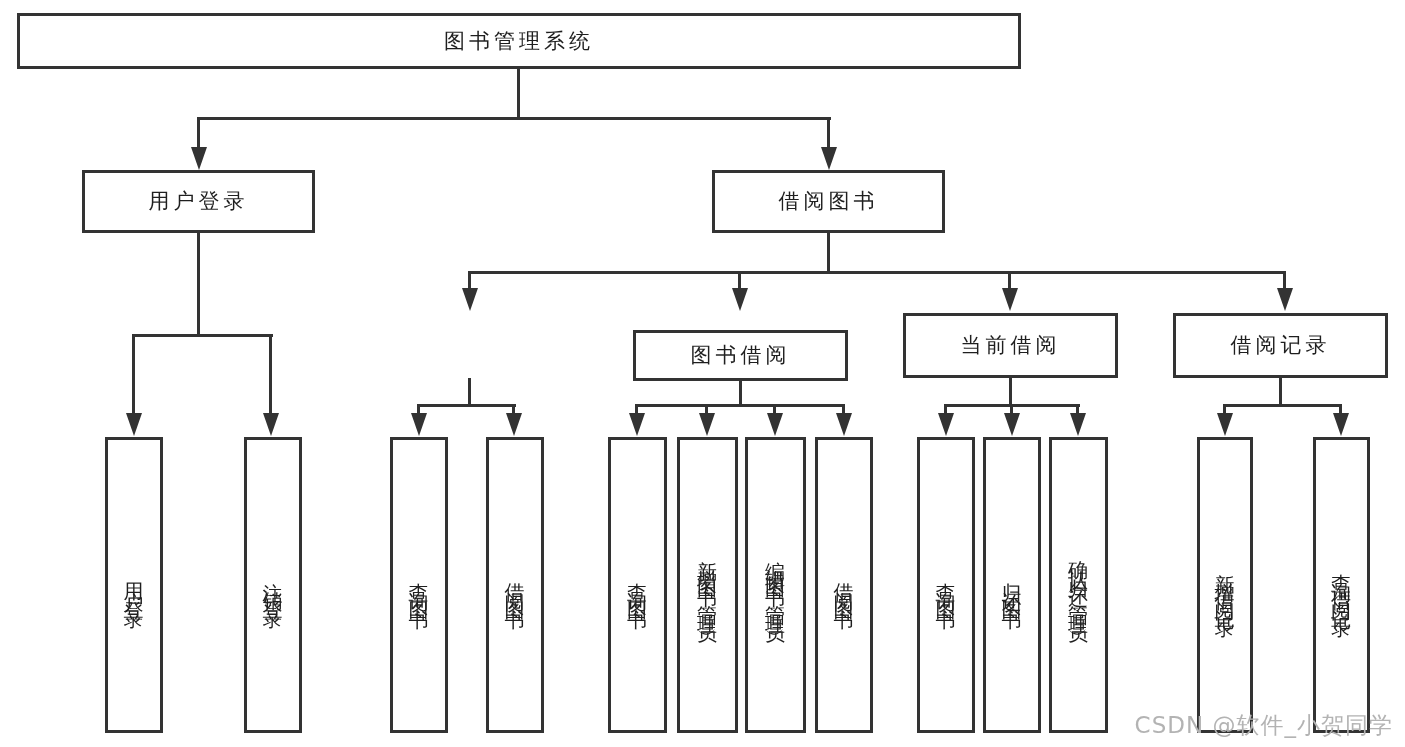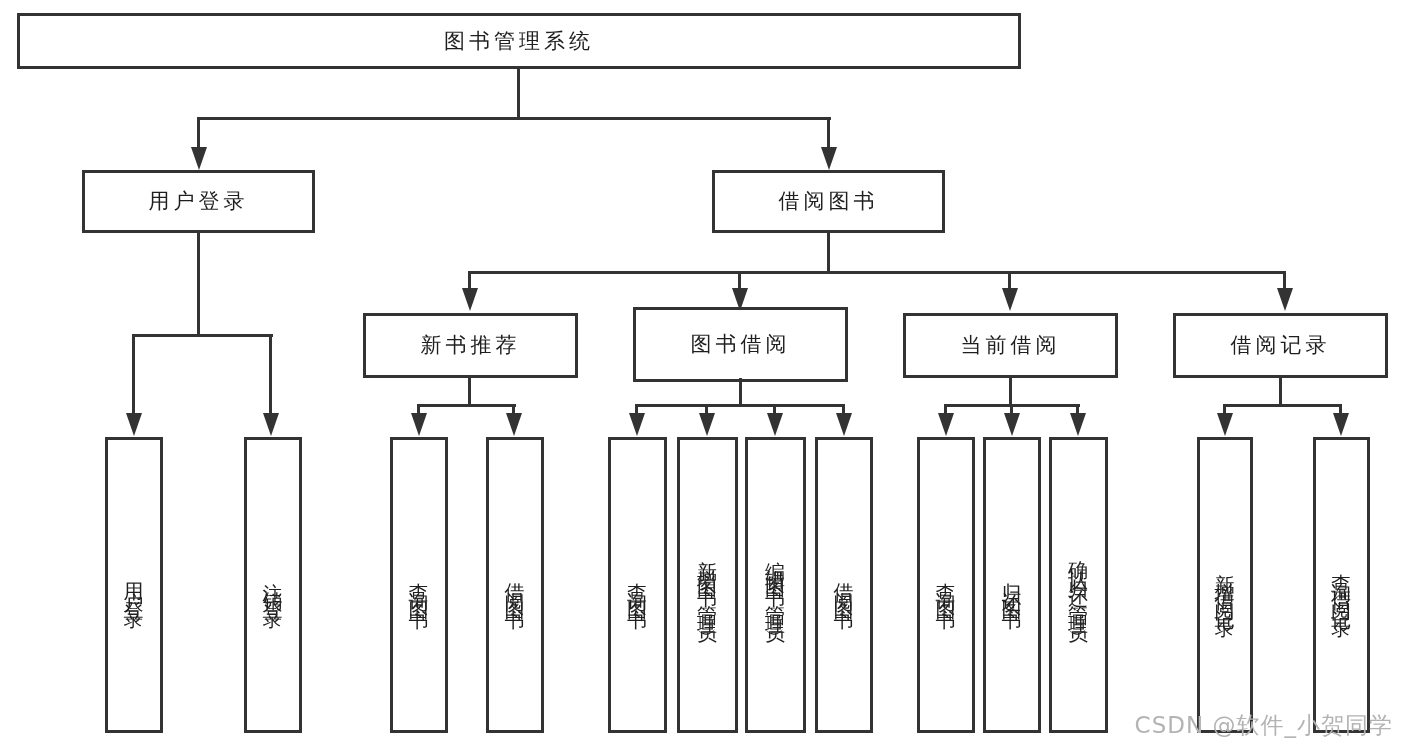--- a/index.html
+++ b/index.html
@@ -88,22 +88,21 @@
   <div class="ln h" style="left:468px;top:271px;width:818px"></div>
   <div class="ln v" style="left:468px;top:271px;height:18px"></div>
   <div class="arr" style="left:462px;top:288px"></div>
   <div class="ln v" style="left:738px;top:271px;height:18px"></div>
   <div class="arr" style="left:732px;top:288px"></div>
   <div class="ln v" style="left:1008px;top:271px;height:18px"></div>
   <div class="arr" style="left:1002px;top:288px"></div>
   <div class="ln v" style="left:1283px;top:271px;height:18px"></div>
   <div class="arr" style="left:1277px;top:288px"></div>
 
-  <div class="box" style="left:363px;top:313px;width:215px;height:65px">新书推荐</div>
-  <div class="box" style="left:633px;top:307px;width:215px;height:75px">图书借阅</div>
+  <div class="box" style="left:633px;top:330px;width:215px;height:51px">图书借阅</div>
   <div class="box" style="left:1173px;top:313px;width:215px;height:65px">借阅记录</div>
   <div class="box" style="left:903px;top:313px;width:215px;height:65px">当前借阅</div>
 
   <div class="ln v" style="left:468px;top:378px;height:29px"></div>
   <div class="ln h" style="left:417px;top:404px;width:99px"></div>
   <div class="ln v" style="left:417px;top:404px;height:11px"></div>
   <div class="arr" style="left:411px;top:413px"></div>
   <div class="ln v" style="left:512px;top:404px;height:11px"></div>
   <div class="arr" style="left:506px;top:413px"></div>
 

